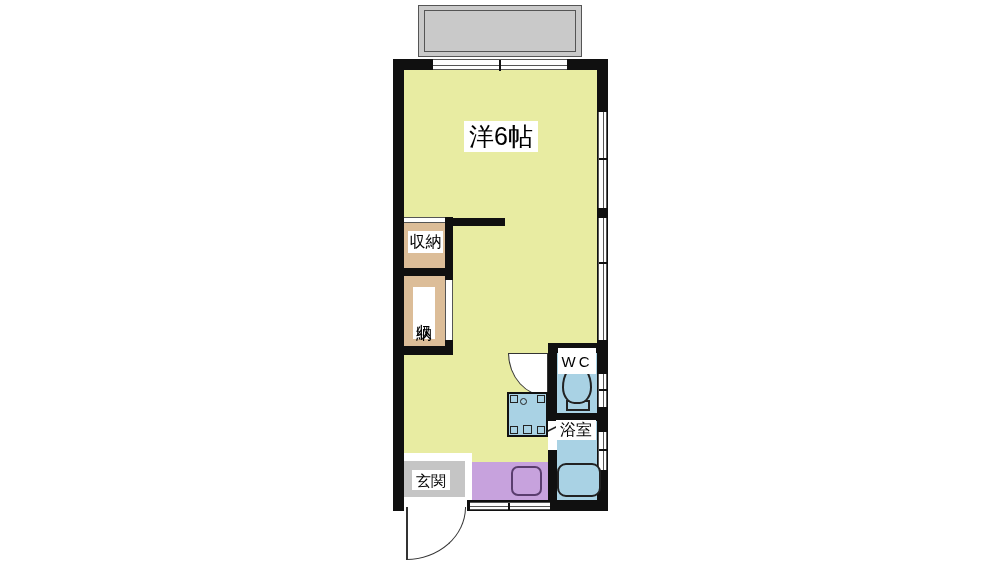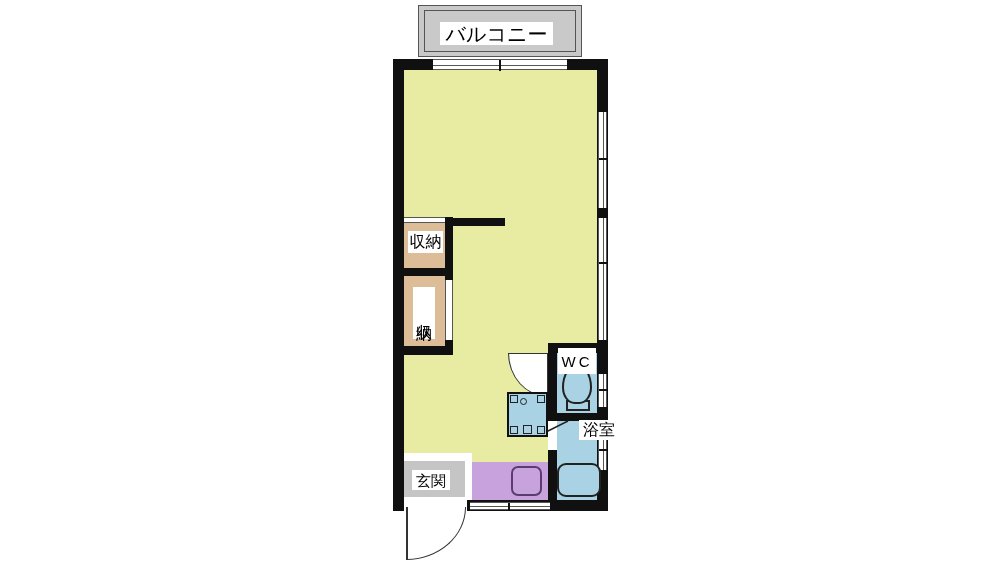--- a/index.html
+++ b/index.html
@@ -109,27 +109,27 @@
 
   <div class="abs" style="left: 507px; top: 392px; width: 41px; height: 45px; border: 2px solid rgb(17, 17, 17); background-color: rgb(169, 210, 228);">
     <div class="abs" style="left:1px;top:1px;width:8px;height:8px;border:1.5px solid #222;"></div>
     <div class="abs" style="right:1px;top:1px;width:8px;height:8px;border:1.5px solid #222;"></div>
     <div class="abs" style="left:1px;bottom:1px;width:8px;height:8px;border:1.5px solid #222;"></div>
     <div class="abs" style="right:1px;bottom:1px;width:8px;height:8px;border:1.5px solid #222;"></div>
     <div class="abs" style="left:11px;top:4px;width:7px;height:7px;border:1.5px solid #222;border-radius:50%;"></div>
     <div class="abs" style="left:14px;bottom:1px;width:9px;height:9px;border:1.5px solid #222;"></div>
   </div>
 
-  <div class="abs label" style="left:440px;top:22px;width:113px;height:23px;font-size:20px;">バルコニー</div>
 
+  <div class="abs label" style="left:464px;top:121px;width:74px;height:31px;font-size:25px;">洋6帖</div>
 
 
   <div class="abs label" style="left:408px;top:231px;width:35px;height:22px;font-size:16px;">収納</div>
 
   <div class="abs label vert" style="left:413px;top:287px;width:22px;height:52px;font-size:16px;">収納</div>
 
   <div class="abs label" style="left:558px;top:348px;width:38px;height:26px;font-size:15px;letter-spacing:3px;">WC</div>
 
-  <div class="abs label" style="left:556px;top:420px;width:40px;height:20px;font-size:16px;margin-left:23px;">浴室</div>
+  <div class="abs label" style="left:556px;top:420px;width:40px;height:20px;font-size:16px;">浴室</div>
 
   <div class="abs label" style="left:412px;top:470px;width:38px;height:20px;font-size:15px;">玄関</div>
 
 </div>
 
 </body></html>

